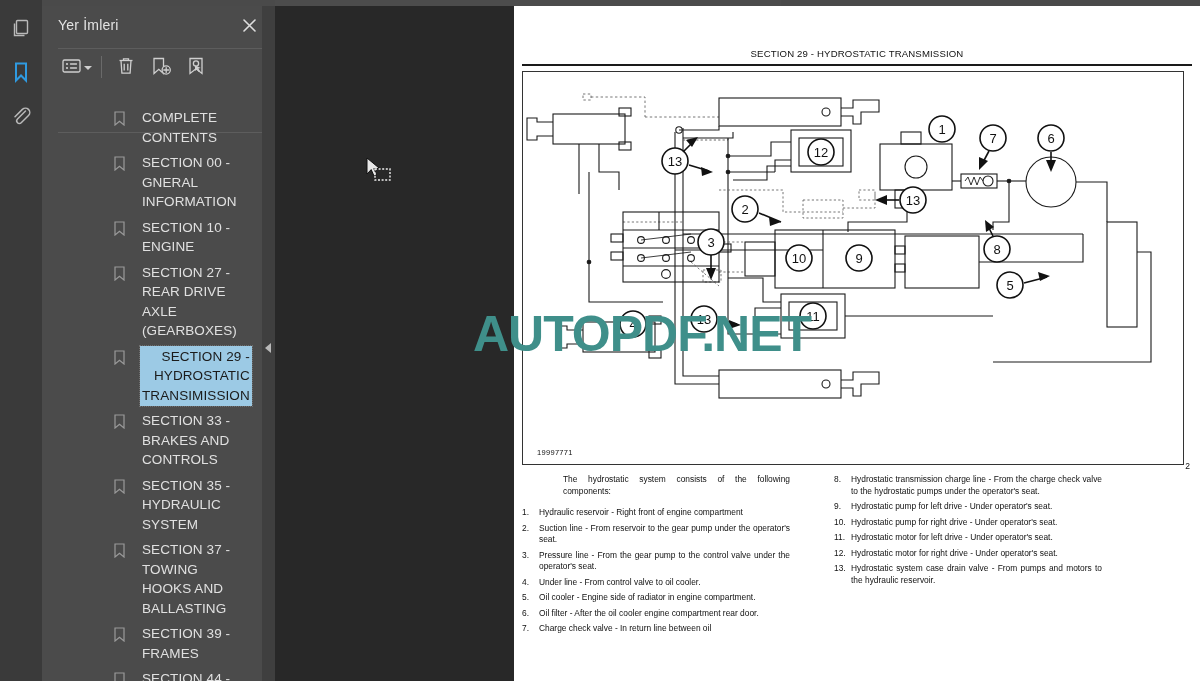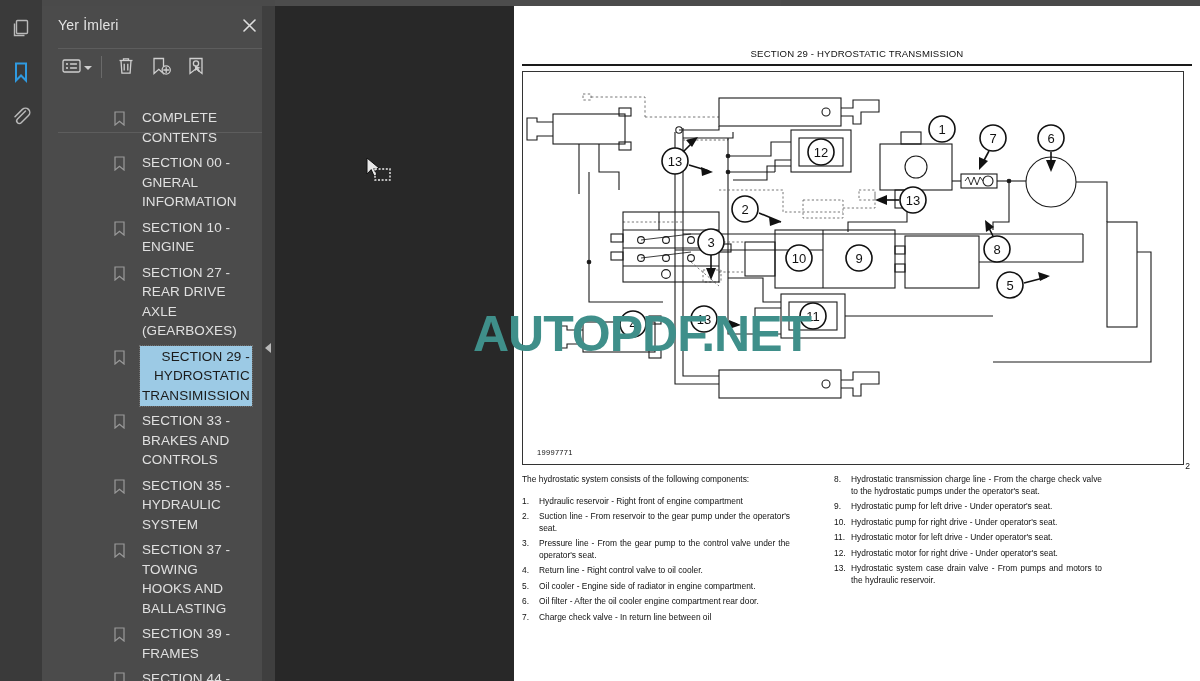--- a/index.html
+++ b/index.html
@@ -78,21 +78,21 @@
 
   .fig-frame{position:absolute;left:8px;top:65px;width:660px;height:392px;border:1.4px solid #333;background:#fff;}
   .fig-num{position:absolute;left:14px;bottom:7px;font-size:7.5px;color:#111;letter-spacing:.3px;}
   .fig-svg{position:absolute;left:0;top:0;}
 
   .pg-num{position:absolute;right:10px;top:455px;font-size:8.5px;color:#111;}
 
   .cols{position:absolute;left:8px;top:468px;width:666px;display:flex;gap:22px;}
   .col{width:268px;}
   .col.right{width:268px;margin-left:22px;}
-  .intro{font-size:8.4px;line-height:11.6px;color:#111;text-align:justify;margin-bottom:10px;}
+  .intro{font-size:8.4px;line-height:11.6px;color:#111;text-align:justify;margin-bottom:10px;margin-left:41px;}
   .li{display:flex;font-size:8.4px;line-height:11.5px;color:#111;margin-bottom:4px;}
   .li .n{flex:0 0 17px;}
   .li .tx{flex:1;text-align:justify;}
   .li:last-child{margin-bottom:0;}
 
   
   .watermark{
     position:absolute;left:198px;top:303px;
     font-size:50px;font-weight:bold;color:#3f8f8a;
     letter-spacing:-1px;line-height:1;
@@ -534,21 +534,21 @@
               <div class="li">
                 <span class="n">2.</span>
                 <span class="tx">Suction line - From reservoir to the gear pump under the operator's seat.</span>
               </div>
               <div class="li">
                 <span class="n">3.</span>
                 <span class="tx">Pressure line - From the gear pump to the control valve under the operator's seat.</span>
               </div>
               <div class="li">
                 <span class="n">4.</span>
-                <span class="tx">Return line - Right control valve to oil cooler.</span>
+                <span class="tx">Under line - From control valve to oil cooler.</span>
               </div>
               <div class="li">
                 <span class="n">5.</span>
                 <span class="tx">Oil cooler - Engine side of radiator in engine compartment.</span>
               </div>
               <div class="li">
                 <span class="n">6.</span>
                 <span class="tx">Oil filter - After the oil cooler engine compartment rear door.</span>
               </div>
               <div class="li">

